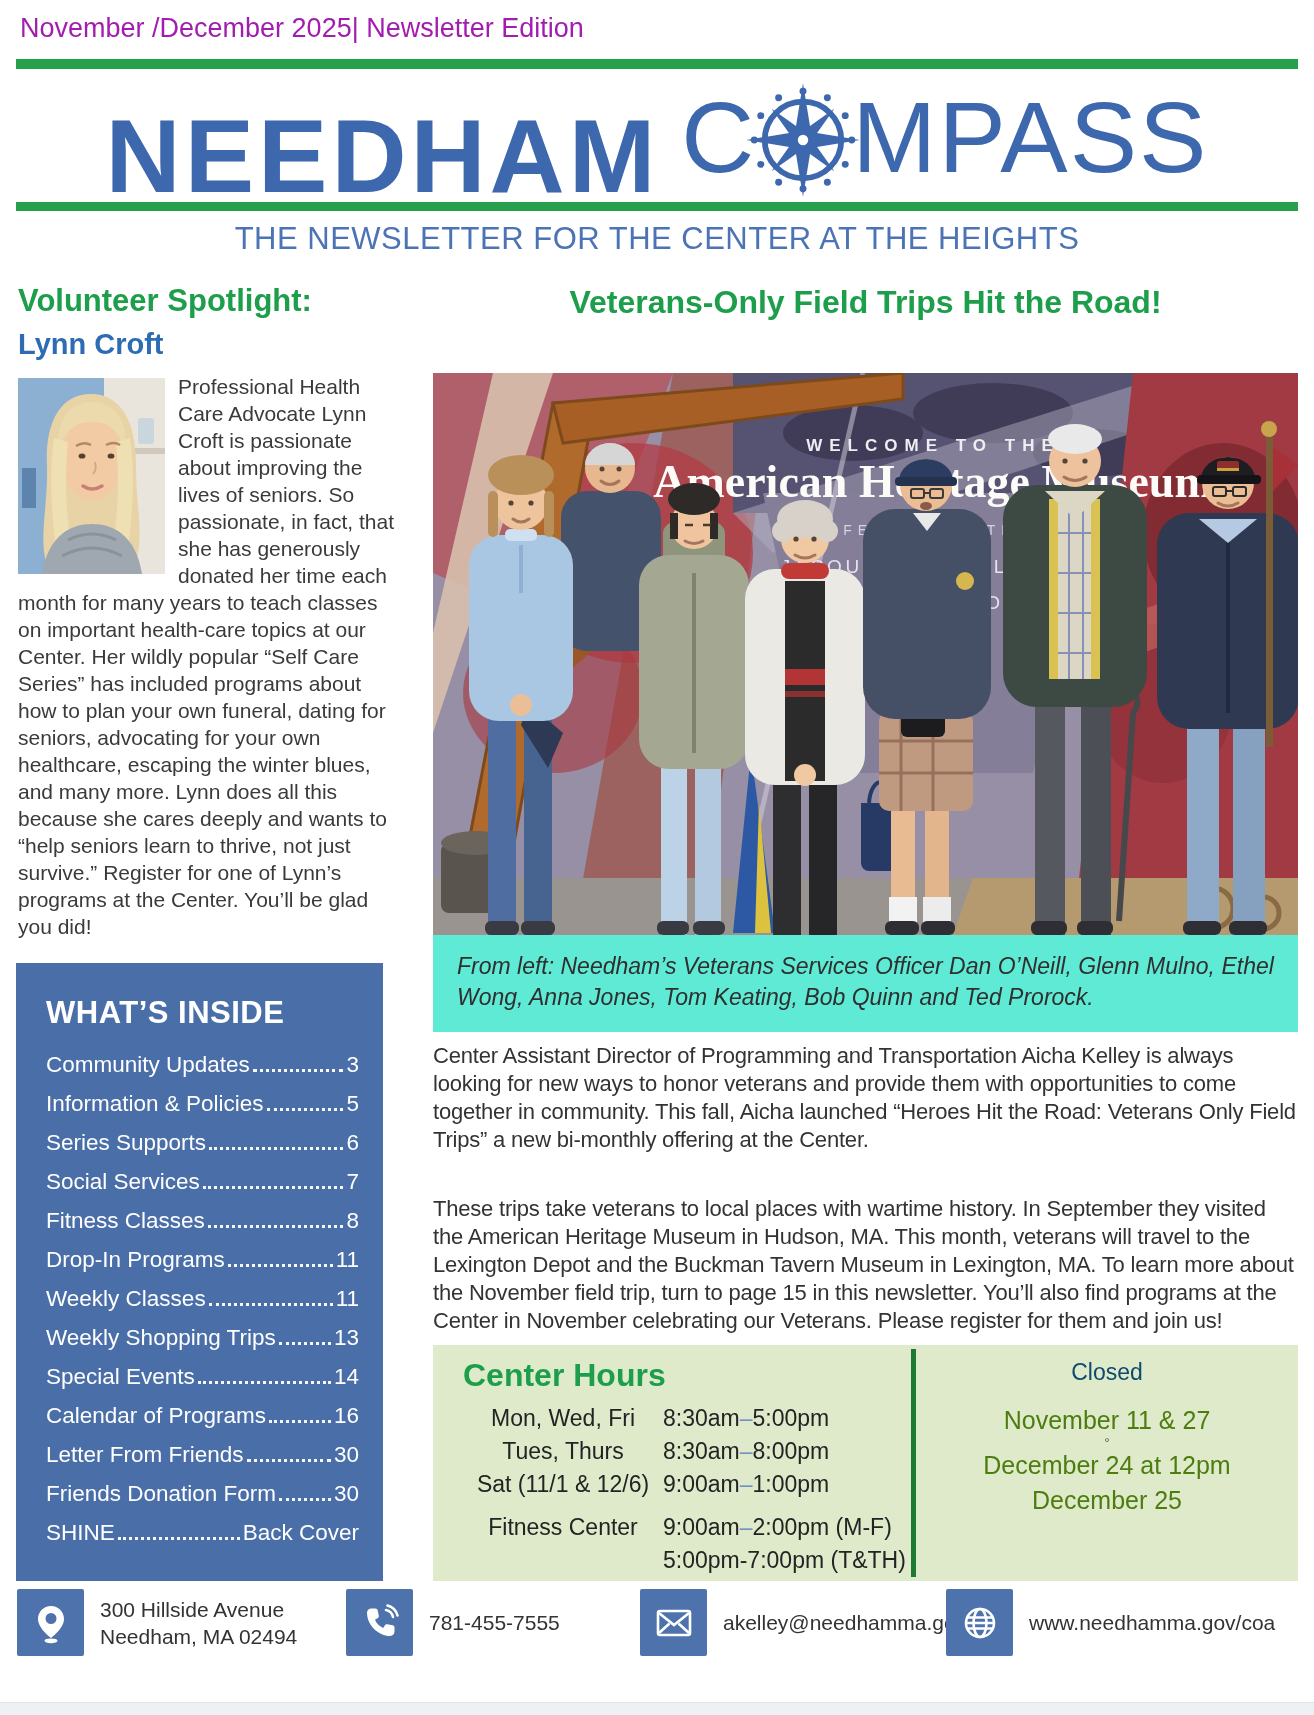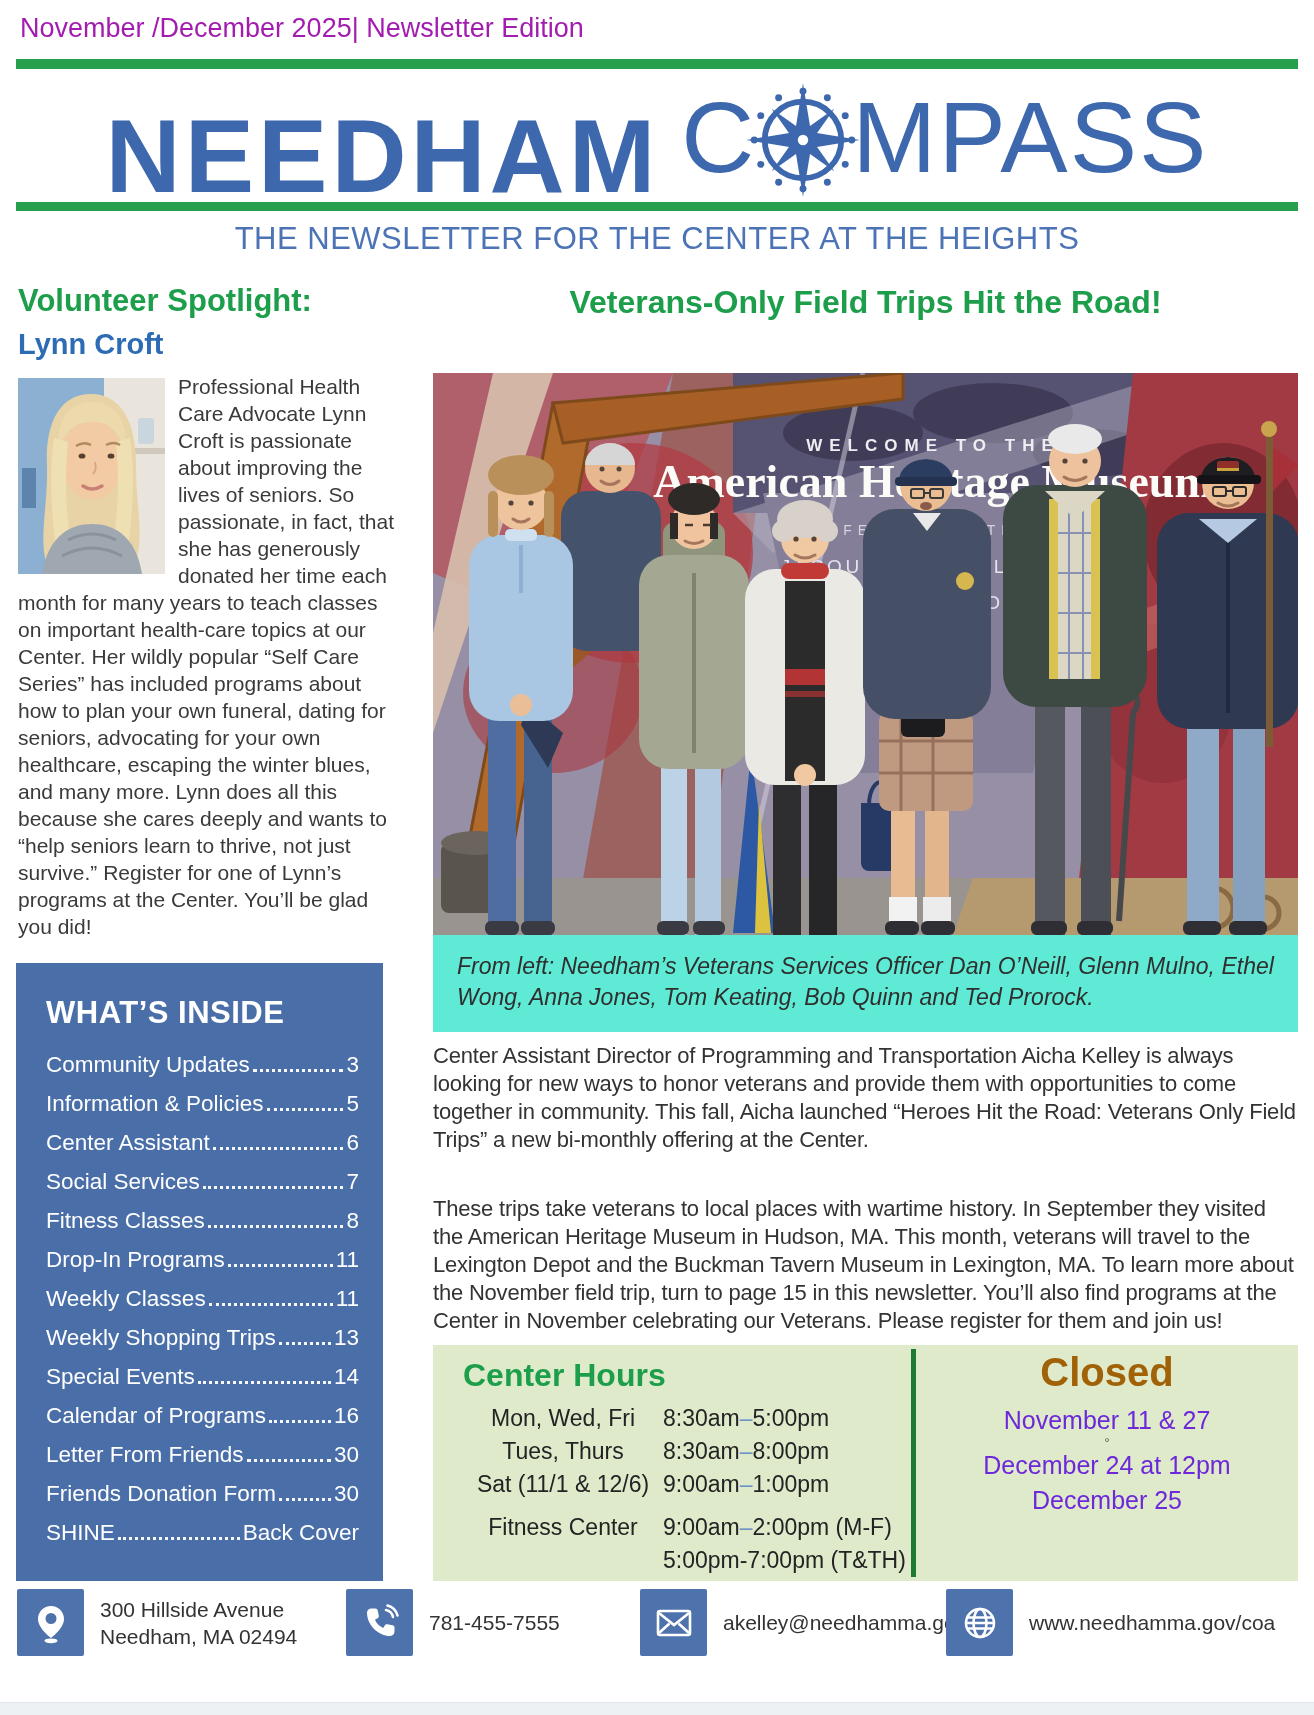--- a/index.html
+++ b/index.html
@@ -52,22 +52,22 @@
            background:#dfeacb; display:flex; }
   .hours-left { width:478px; padding:12px 0 0 30px; }
   .hours-title { font-size:32px; font-weight:700; color:#1d9e4b; }
   .hrow { display:flex; font-size:23px; color:#232323; line-height:33px;text-align:center; }
   .hrow.first { margin-top:8px; }
   .hrow.fitness { margin-top:10px; }
   .hlabel { width:200px; }
   .dash { color:#6e92c6; }
   .divider { width:5px; background:#1d7a33; margin:4px 0; }
   .hours-right { flex:1; text-align:center; padding-top:8px; }
-  .closed-t { font-size:40px; font-weight:700; color:#a16207; line-height:38px; }
-  .closed-line { font-size:25px; color:#6d28d9; line-height:33px; }
+  .closed-t { font-size:23px; font-weight:400; color:#0c4a6e; line-height:38px; }
+  .closed-line { font-size:25px; color:#4d7c0f; line-height:33px; }
   .closed-line.l1 { margin-top:13px; }
   .mark { font-size:14px; color:#666; line-height:12px; }
   .closed-line.l3 { margin-top:2px; }
 
   
   .footer-item { position:absolute; top:1589px; display:flex; }
   .f1 { left:17px; } .f2 { left:346px; } .f3 { left:640px; } .f4 { left:946px; }
   .fi-icon { width:67px; height:67px; background:#4e73ac; border-radius:2px; flex:0 0 67px;
              display:flex; align-items:center; justify-content:center; }
   .fi-icon svg { width:42px; height:42px; }
@@ -155,21 +155,21 @@
       <span>Community Updates</span>
       <span class="toc-dots"></span>
       <span>3</span>
     </div>
   <div class="toc-item">
       <span>Information &amp; Policies</span>
       <span class="toc-dots"></span>
       <span>5</span>
     </div>
   <div class="toc-item">
-      <span>Center Assistant</span>
+      <span>Series Supports</span>
       <span class="toc-dots"></span>
       <span>6</span>
     </div>
   <div class="toc-item">
       <span>Social Services</span>
       <span class="toc-dots"></span>
       <span>7</span>
     </div>
   <div class="toc-item">
       <span>Fitness Classes</span>

